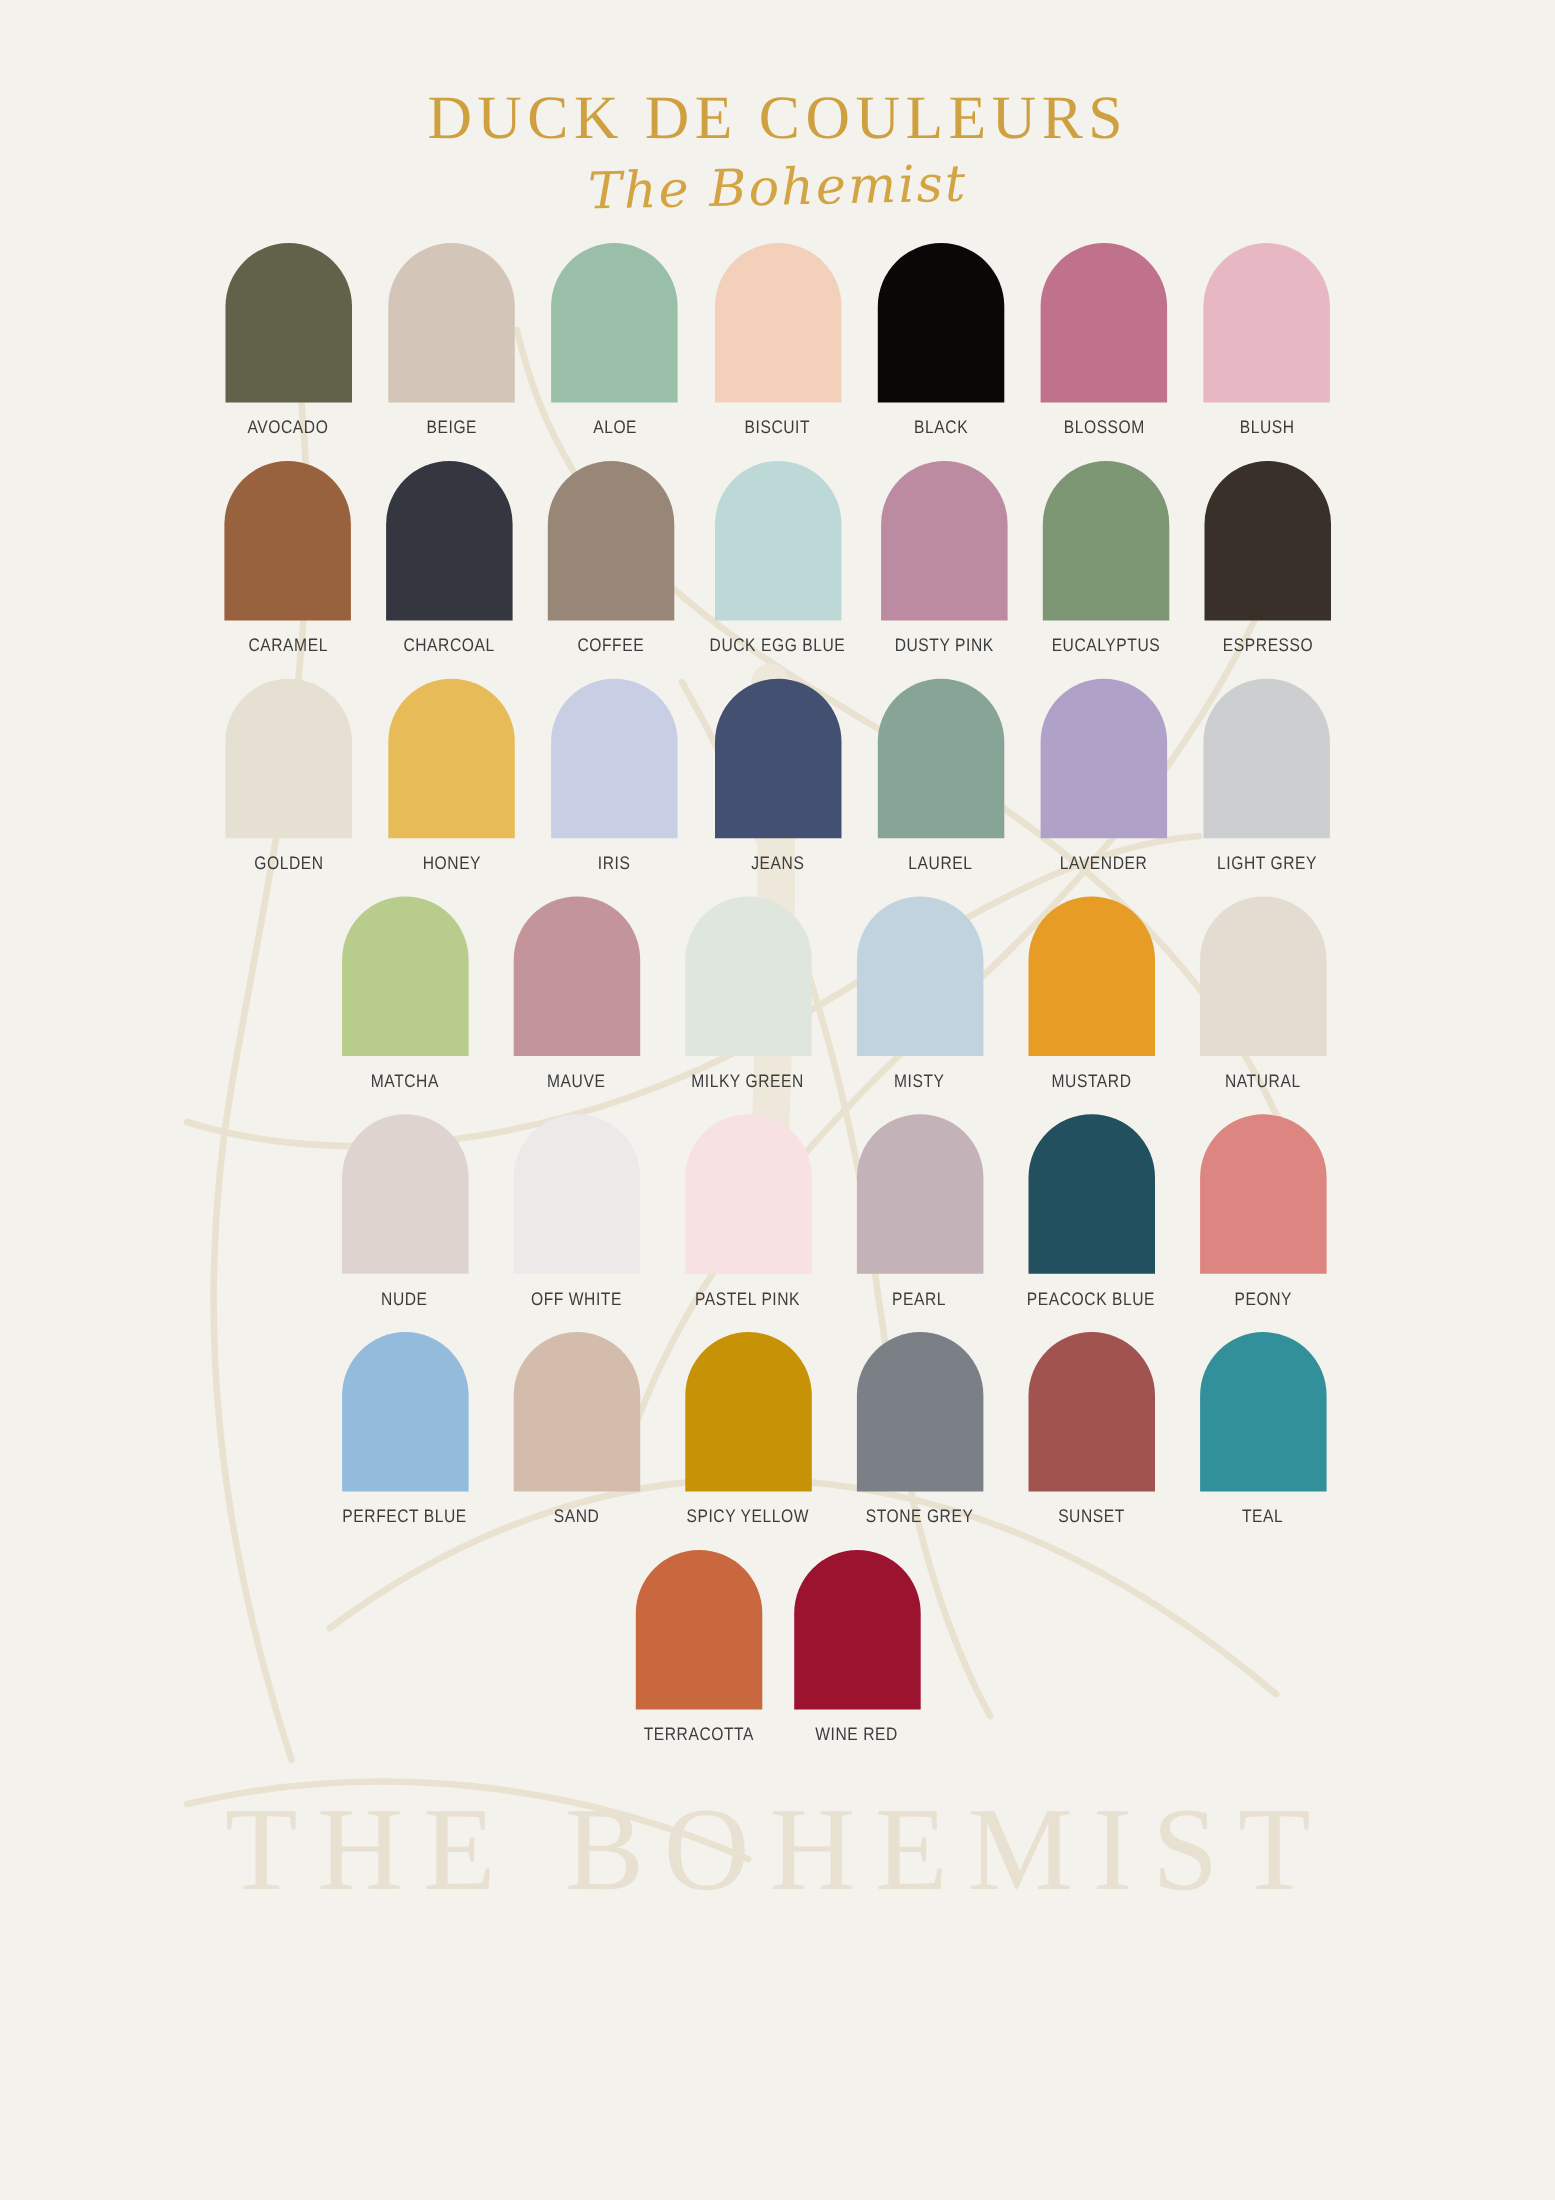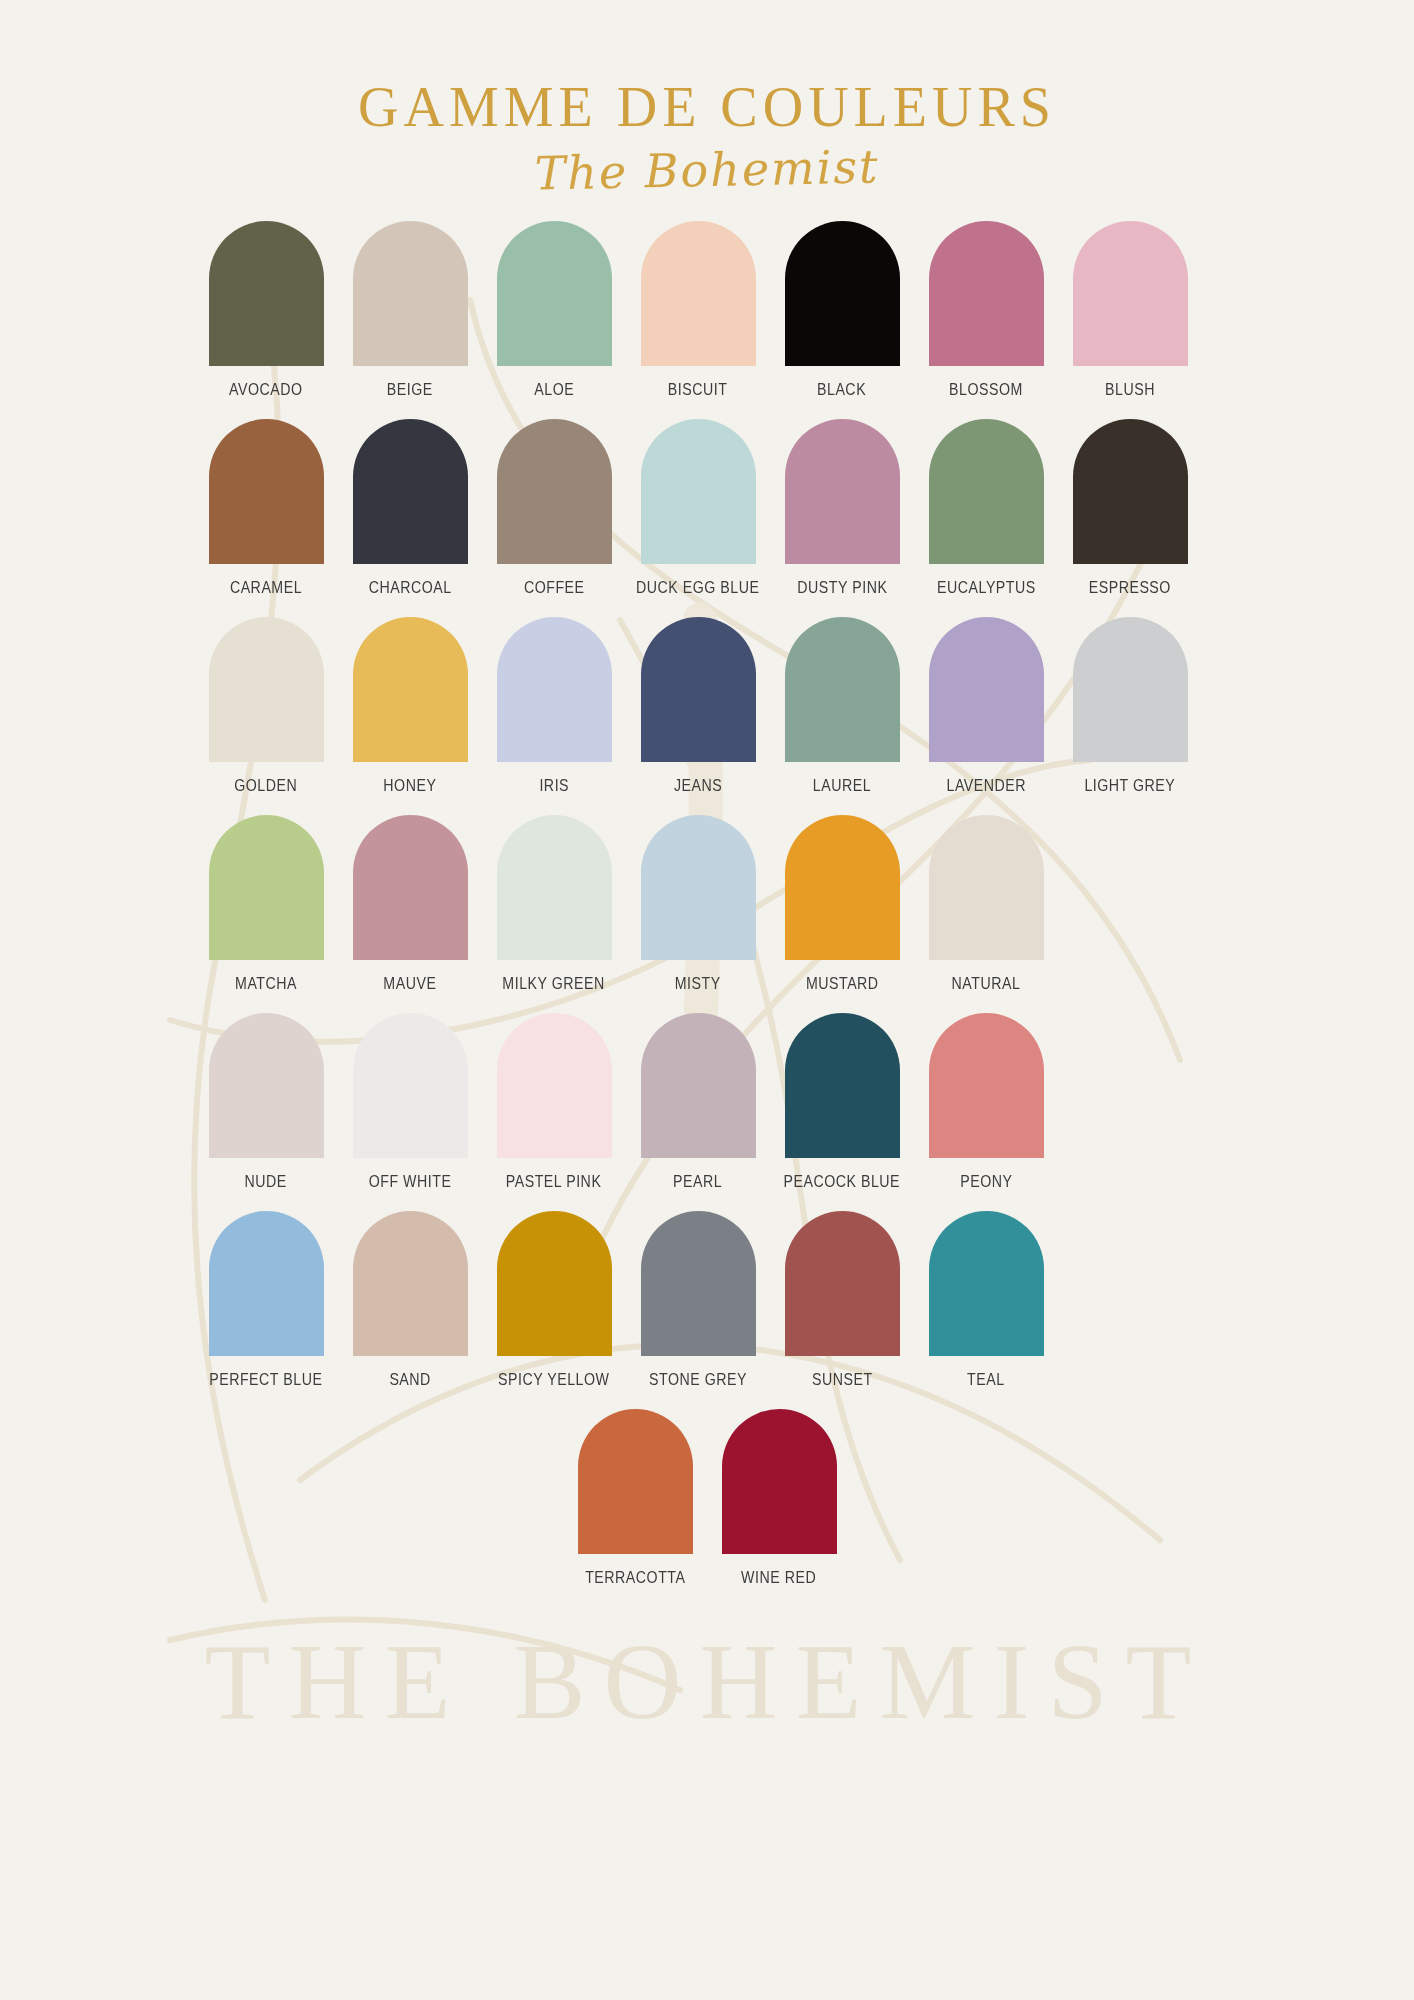--- a/index.html
+++ b/index.html
@@ -79,22 +79,22 @@
   #grid {
     position: relative;
     z-index: 3;
     margin: 0 auto;
     width: 1010px;
     padding-top: 24px;
   }
 
   .swatch-row {
     display: flex;
-    justify-content: flex-start;
-    gap: 16px;
+    justify-content: flex-end;
+    gap: 28px;
     margin-bottom: 20px;
   }
 
   .swatch-row.last-row {
     justify-content: center;
     gap: 16px;
   }
 
   .swatch-cell {
     width: 128px;
@@ -137,21 +137,21 @@
       <path d="M 170 1640 C 340 1600 520 1620 680 1690"></path>
     </g>
     <g fill="none" stroke="#eee8da" stroke-width="34" stroke-linecap="round">
       <path d="M 700 620 C 710 760 705 900 700 1040"></path>
     </g>
   </svg>
 
   <div id="watermark">THE BOHEMIST</div>
 
   <div id="header">
-    <div id="main-title">GAMME DE COULEURS</div>
+    <div id="main-title">DUCK DE COULEURS</div>
     <div id="sub-title">The Bohemist</div>
   </div>
 
   <div id="grid">
       <div class="swatch-row">
         <div class="swatch-cell">
           <div class="swatch-chip" style="background: rgb(96, 99, 74);"></div>
           <div class="swatch-label">AVOCADO</div>
         </div>
         <div class="swatch-cell">

